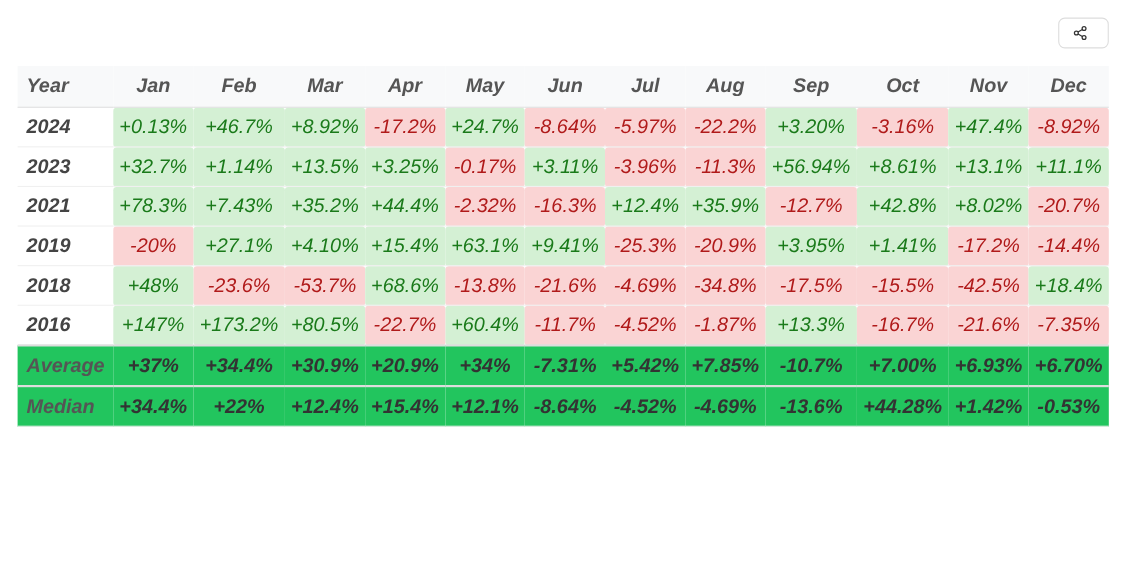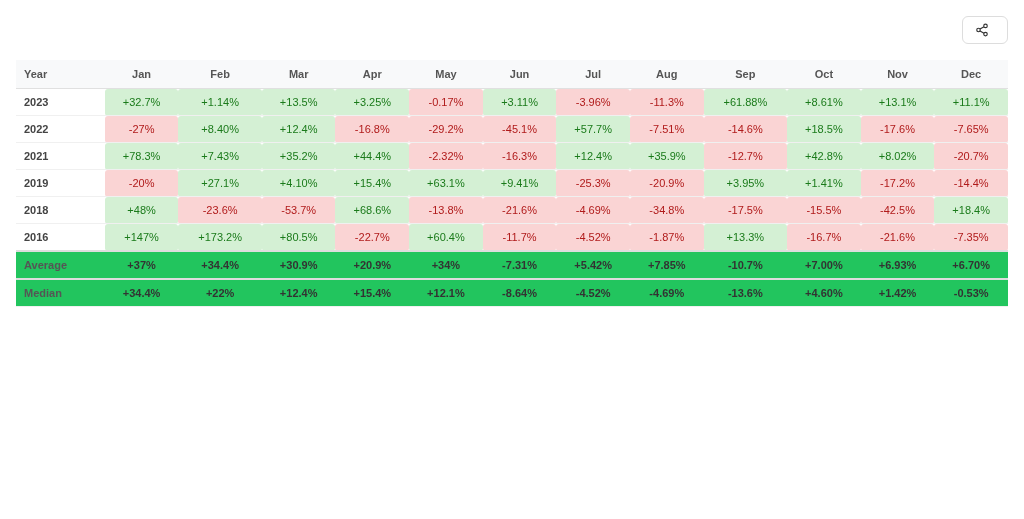--- a/index.html
+++ b/index.html
@@ -33,21 +33,22 @@
       border-radius: 6px;
       padding: 6px 12px;
       background: #fff;
       cursor: pointer;
       font-size: 13px;
       color: #333;
     }
     table {
       width: 100%;
       border-collapse: collapse;
-      font-size: 11px;
+      font-size: 18px;
+      font-style: italic;
     }
     th {
       background: #f8f9fa;
       font-weight: 600;
       color: #555;
       padding: 8px 4px;
       text-align: center;
       border-bottom: 1px solid #e0e0e0;
     }
     th:first-child { text-align: left; padding-left: 8px; }
@@ -106,49 +107,49 @@
           <th>Jun</th>
           <th>Jul</th>
           <th>Aug</th>
           <th>Sep</th>
           <th>Oct</th>
           <th>Nov</th>
           <th>Dec</th>
         </tr>
     </thead>
     <tbody id="table-body">
+    <tr>
+          <td>2024</td>
+          <td class="cell-green">+0.13%</td>
+          <td class="cell-green">+46.7%</td>
+          <td class="cell-green">+8.92%</td>
+          <td class="cell-red">-17.2%</td>
+          <td class="cell-green">+24.7%</td>
+          <td class="cell-red">-8.64%</td>
+          <td class="cell-red">-5.97%</td>
+          <td class="cell-red">-22.2%</td>
+          <td class="cell-green">+3.20%</td>
+          <td class="cell-red">-3.16%</td>
+          <td class="cell-green">+47.4%</td>
+          <td class="cell-red">-8.92%</td>
+        </tr>
         <tr>
           <td>2023</td>
           <td class="cell-green">+32.7%</td>
           <td class="cell-green">+1.14%</td>
           <td class="cell-green">+13.5%</td>
           <td class="cell-green">+3.25%</td>
           <td class="cell-red">-0.17%</td>
           <td class="cell-green">+3.11%</td>
           <td class="cell-red">-3.96%</td>
           <td class="cell-red">-11.3%</td>
-          <td class="cell-green">+61.88%</td>
+          <td class="cell-green">+56.94%</td>
           <td class="cell-green">+8.61%</td>
           <td class="cell-green">+13.1%</td>
           <td class="cell-green">+11.1%</td>
-        </tr>
-        <tr>
-          <td>2022</td>
-          <td class="cell-red">-27%</td>
-          <td class="cell-green">+8.40%</td>
-          <td class="cell-green">+12.4%</td>
-          <td class="cell-red">-16.8%</td>
-          <td class="cell-red">-29.2%</td>
-          <td class="cell-red">-45.1%</td>
-          <td class="cell-green">+57.7%</td>
-          <td class="cell-red">-7.51%</td>
-          <td class="cell-red">-14.6%</td>
-          <td class="cell-green">+18.5%</td>
-          <td class="cell-red">-17.6%</td>
-          <td class="cell-red">-7.65%</td>
         </tr>
         <tr>
           <td>2021</td>
           <td class="cell-green">+78.3%</td>
           <td class="cell-green">+7.43%</td>
           <td class="cell-green">+35.2%</td>
           <td class="cell-green">+44.4%</td>
           <td class="cell-red">-2.32%</td>
           <td class="cell-red">-16.3%</td>
           <td class="cell-green">+12.4%</td>
@@ -222,19 +223,19 @@
           <td>Median</td>
           <td>+34.4%</td>
           <td>+22%</td>
           <td>+12.4%</td>
           <td>+15.4%</td>
           <td>+12.1%</td>
           <td>-8.64%</td>
           <td>-4.52%</td>
           <td>-4.69%</td>
           <td>-13.6%</td>
-          <td>+4.60%</td>
+          <td>+44.28%</td>
           <td>+1.42%</td>
           <td>-0.53%</td>
         </tr>
       </tbody>
   </table>
 </div>
 
 </body></html>

